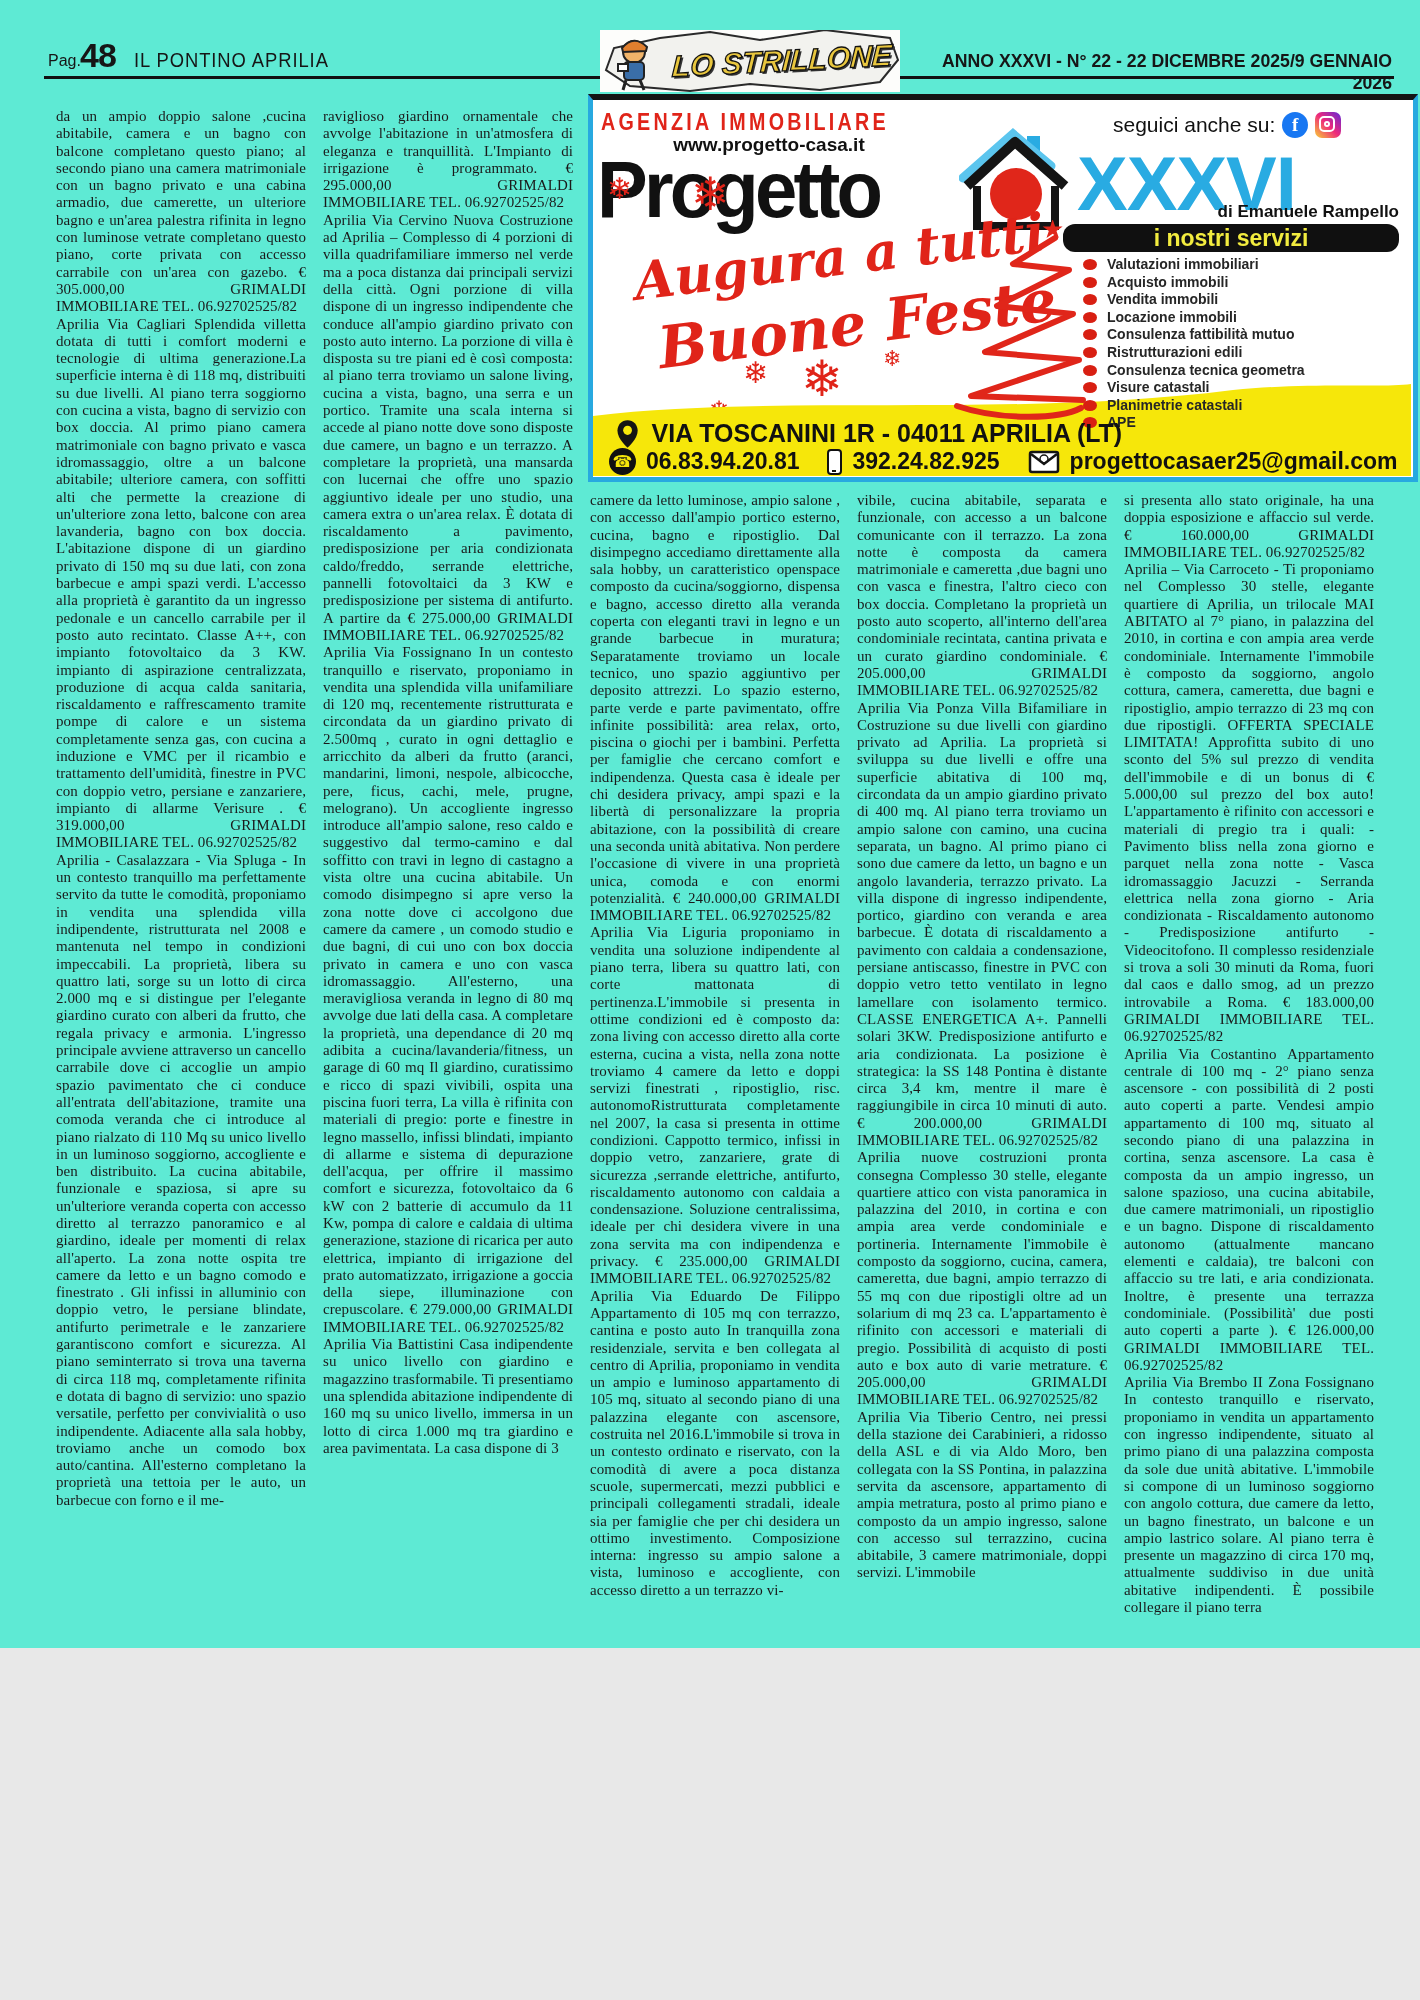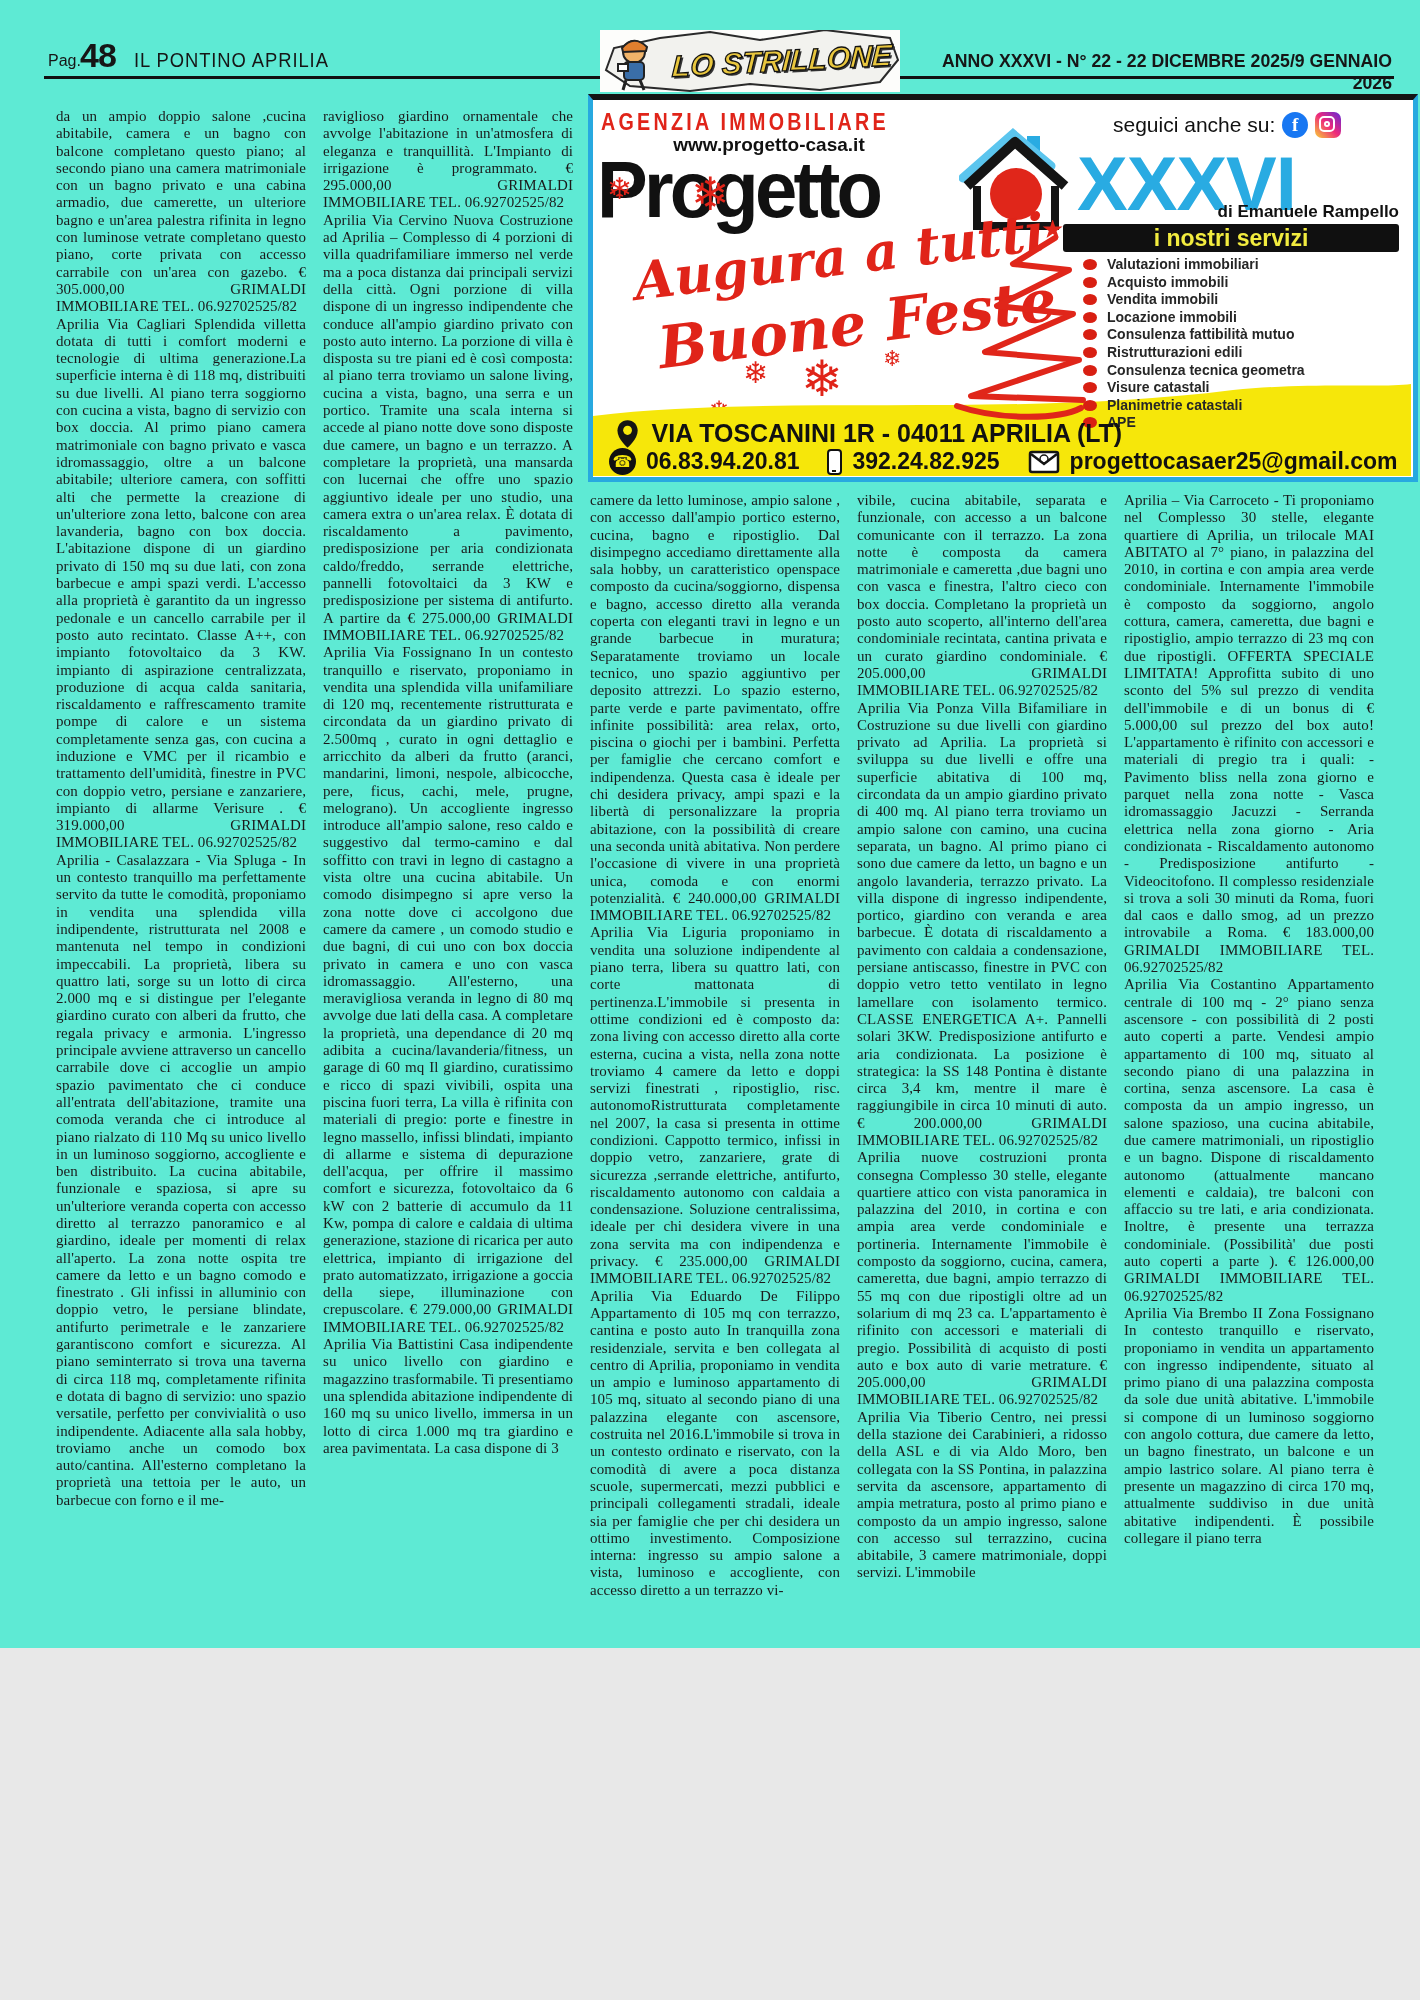--- a/index.html
+++ b/index.html
@@ -41,21 +41,21 @@
            font:bold 19px/26px "Liberation Serif",serif;text-align:center;}
   .ig-icon{display:inline-block;width:26px;height:26px;border-radius:7px;
            background:linear-gradient(45deg,#f9ce34,#ee2a7b,#6228d7);position:relative;}
   .ig-icon::before{content:"";position:absolute;left:4px;top:4px;width:16px;height:16px;border:2px solid #fff;
            border-radius:5px;box-sizing:border-box;}
   .ig-icon::after{content:"";position:absolute;left:9px;top:9px;width:6px;height:6px;border:2px solid #fff;
            border-radius:50%;box-sizing:border-box;}
   .rampello{position:absolute;left:470px;top:102px;width:336px;text-align:right;
             font:bold 17px "Liberation Sans",sans-serif;color:#111;}
   .svc-title{position:absolute;left:470px;top:124px;width:336px;height:28px;background:#101010;
-             color:#f2ec3f;font:bold 23px/28px "Liberation Sans",sans-serif;text-align:center;border-radius:3px;}
+             color:#f2ec3f;font:bold 23px/28px "Liberation Sans",sans-serif;text-align:center;border-radius:12px;}
   .svc-list{position:absolute;left:490px;top:156px;z-index:3;}
   .svc-item{font:bold 14px/17.6px "Liberation Sans",sans-serif;color:#262626;white-space:nowrap;}
   .svc-item::before{content:"";display:inline-block;width:14px;height:11px;border-radius:50%;
                     background:#d81f12;margin-right:10px;vertical-align:-1px;}
   .greet1{position:absolute;left:40px;top:126px;font:bold italic 52px "DejaVu Serif",serif;color:#e02419;
           transform:rotate(-7deg);white-space:nowrap;}
   .greet2{position:absolute;left:64px;top:190px;font:bold italic 58px "DejaVu Serif",serif;color:#e02419;
           transform:rotate(-7deg);white-space:nowrap;}
   .flake{position:absolute;color:#e02419;line-height:1;}
   .tree{position:absolute;left:350px;top:120px;z-index:2;}
@@ -206,18 +206,19 @@
       <p>Aprilia Via Liguria proponiamo in vendita una soluzione indipendente al piano terra, libera su quattro lati, con corte mattonata di pertinenza.L'immobile si presenta in ottime condizioni ed è composto da: zona living con accesso diretto alla corte esterna, cucina a vista, nella zona notte troviamo 4 camere da letto e doppi servizi finestrati , ripostiglio, risc. autonomoRistrutturata completamente nel 2007, la casa si presenta in ottime condizioni. Cappotto termico, infissi in doppio vetro, zanzariere, grate di sicurezza ,serrande elettriche, antifurto, riscaldamento autonomo con caldaia a condensazione. Soluzione centralissima, ideale per chi desidera vivere in una zona servita ma con indipendenza e privacy. € 235.000,00 GRIMALDI IMMOBILIARE TEL. 06.92702525/82</p>
       <p>Aprilia Via Eduardo De Filippo Appartamento di 105 mq con terrazzo, cantina e posto auto In tranquilla zona residenziale, servita e ben collegata al centro di Aprilia, proponiamo in vendita un ampio e luminoso appartamento di 105 mq, situato al secondo piano di una palazzina elegante con ascensore, costruita nel 2016.L'immobile si trova in un contesto ordinato e riservato, con la comodità di avere a poca distanza scuole, supermercati, mezzi pubblici e principali collegamenti stradali, ideale sia per famiglie che per chi desidera un ottimo investimento. Composizione interna: ingresso su ampio salone a vista, luminoso e accogliente, con accesso diretto a un terrazzo vi-</p>
     </div>
   <div class="col" style="left:857px;top:492px;">
       <p>vibile, cucina abitabile, separata e funzionale, con accesso a un balcone comunicante con il terrazzo. La zona notte è composta da camera matrimoniale e cameretta ,due bagni uno con vasca e finestra, l'altro cieco con box doccia. Completano la proprietà un posto auto scoperto, all'interno dell'area condominiale recintata, cantina privata e un curato giardino condominiale. € 205.000,00 GRIMALDI IMMOBILIARE TEL. 06.92702525/82</p>
       <p>Aprilia Via Ponza Villa Bifamiliare in Costruzione su due livelli con giardino privato ad Aprilia. La proprietà si sviluppa su due livelli e offre una superficie abitativa di 100 mq, circondata da un ampio giardino privato di 400 mq. Al piano terra troviamo un ampio salone con camino, una cucina separata, un bagno. Al primo piano ci sono due camere da letto, un bagno e un angolo lavanderia, terrazzo privato. La villa dispone di ingresso indipendente, portico, giardino con veranda e area barbecue. È dotata di riscaldamento a pavimento con caldaia a condensazione, persiane antiscasso, finestre in PVC con doppio vetro tetto ventilato in legno lamellare con isolamento termico. CLASSE ENERGETICA A+. Pannelli solari 3KW. Predisposizione antifurto e aria condizionata. La posizione è strategica: la SS 148 Pontina è distante circa 3,4 km, mentre il mare è raggiungibile in circa 10 minuti di auto. € 200.000,00 GRIMALDI IMMOBILIARE TEL. 06.92702525/82</p>
       <p>Aprilia nuove costruzioni pronta consegna Complesso 30 stelle, elegante quartiere attico con vista panoramica in palazzina del 2010, in cortina e con ampia area verde condominiale e portineria. Internamente l'immobile è composto da soggiorno, cucina, camera, cameretta, due bagni, ampio terrazzo di 55 mq con due ripostigli oltre ad un solarium di mq 23 ca. L'appartamento è rifinito con accessori e materiali di pregio. Possibilità di acquisto di posti auto e box auto di varie metrature. € 205.000,00 GRIMALDI IMMOBILIARE TEL. 06.92702525/82</p>
       <p>Aprilia Via Tiberio Centro, nei pressi della stazione dei Carabinieri, a ridosso della ASL e di via Aldo Moro, ben collegata con la SS Pontina, in palazzina servita da ascensore, appartamento di ampia metratura, posto al primo piano e composto da un ampio ingresso, salone con accesso sul terrazzino, cucina abitabile, 3 camere matrimoniale, doppi servizi. L'immobile</p>
     </div>
   <div class="col" style="left:1124px;top:492px;">
+      <p>si presenta allo stato originale, ha una doppia esposizione e affaccio sul verde. € 160.000,00 GRIMALDI IMMOBILIARE TEL. 06.92702525/82</p>
       <p>Aprilia – Via Carroceto - Ti proponiamo nel Complesso 30 stelle, elegante quartiere di Aprilia, un trilocale MAI ABITATO al 7° piano, in palazzina del 2010, in cortina e con ampia area verde condominiale. Internamente l'immobile è composto da soggiorno, angolo cottura, camera, cameretta, due bagni e ripostiglio, ampio terrazzo di 23 mq con due ripostigli. OFFERTA SPECIALE LIMITATA! Approfitta subito di uno sconto del 5% sul prezzo di vendita dell'immobile e di un bonus di € 5.000,00 sul prezzo del box auto! L'appartamento è rifinito con accessori e materiali di pregio tra i quali: - Pavimento bliss nella zona giorno e parquet nella zona notte - Vasca idromassaggio Jacuzzi - Serranda elettrica nella zona giorno - Aria condizionata - Riscaldamento autonomo - Predisposizione antifurto - Videocitofono. Il complesso residenziale si trova a soli 30 minuti da Roma, fuori dal caos e dallo smog, ad un prezzo introvabile a Roma. € 183.000,00 GRIMALDI IMMOBILIARE TEL. 06.92702525/82</p>
       <p>Aprilia Via Costantino Appartamento centrale di 100 mq - 2° piano senza ascensore - con possibilità di 2 posti auto coperti a parte. Vendesi ampio appartamento di 100 mq, situato al secondo piano di una palazzina in cortina, senza ascensore. La casa è composta da un ampio ingresso, un salone spazioso, una cucina abitabile, due camere matrimoniali, un ripostiglio e un bagno. Dispone di riscaldamento autonomo (attualmente mancano elementi e caldaia), tre balconi con affaccio su tre lati, e aria condizionata. Inoltre, è presente una terrazza condominiale. (Possibilità' due posti auto coperti a parte ). € 126.000,00 GRIMALDI IMMOBILIARE TEL. 06.92702525/82</p>
       <p>Aprilia Via Brembo II Zona Fossignano In contesto tranquillo e riservato, proponiamo in vendita un appartamento con ingresso indipendente, situato al primo piano di una palazzina composta da sole due unità abitative. L'immobile si compone di un luminoso soggiorno con angolo cottura, due camere da letto, un bagno finestrato, un balcone e un ampio lastrico solare. Al piano terra è presente un magazzino di circa 170 mq, attualmente suddiviso in due unità abitative indipendenti. È possibile collegare il piano terra</p>
     </div>
 
 </div>
 
 </body></html>

